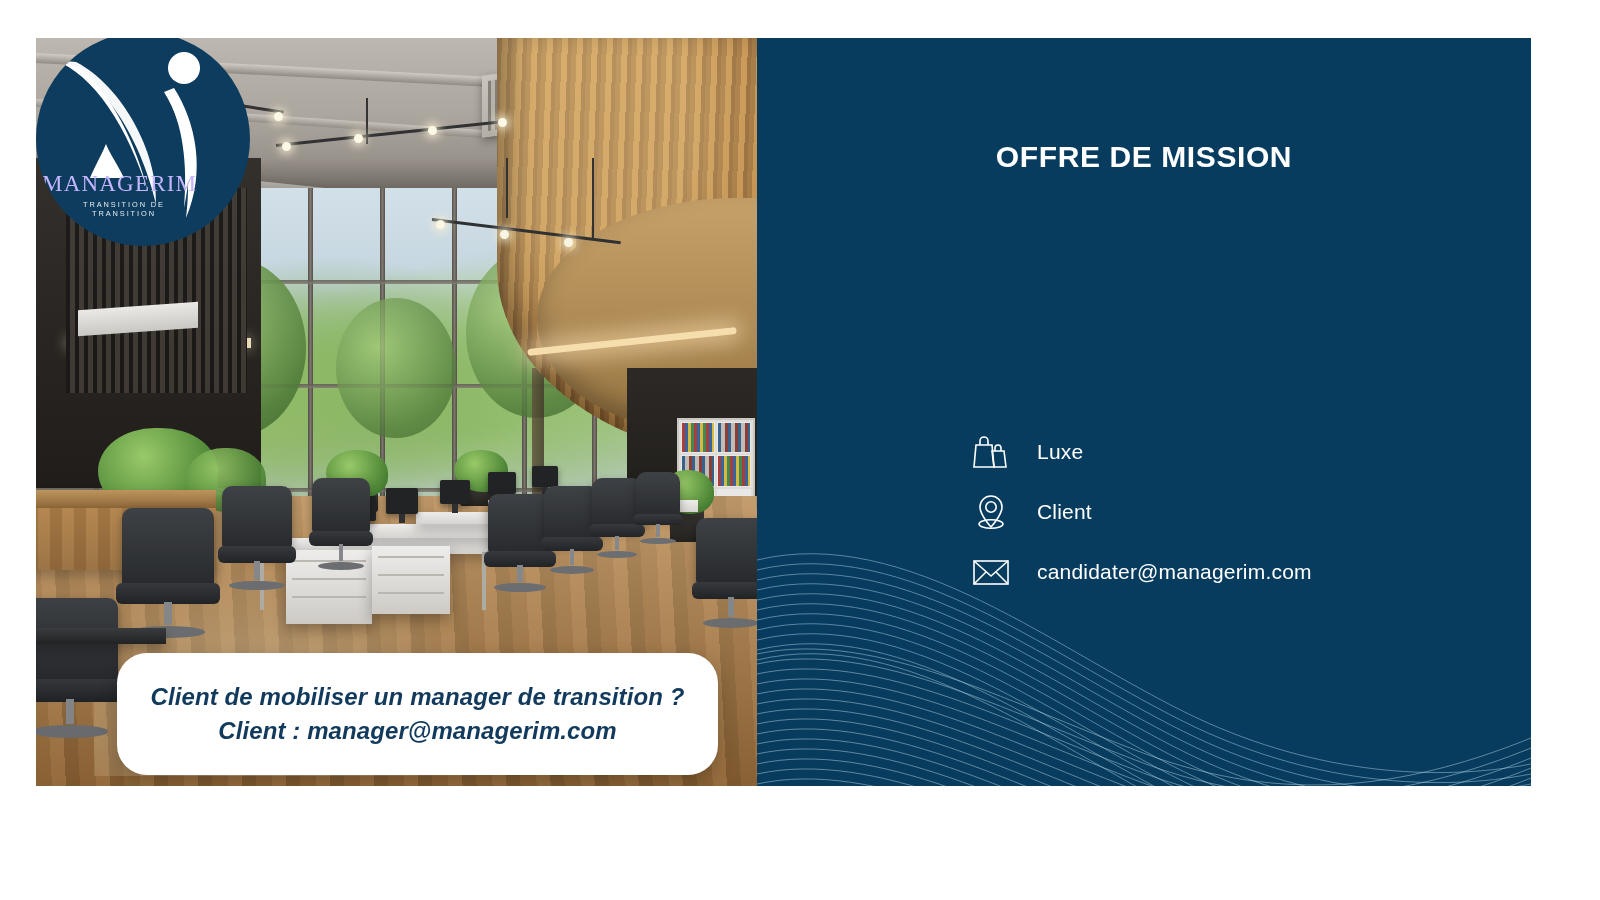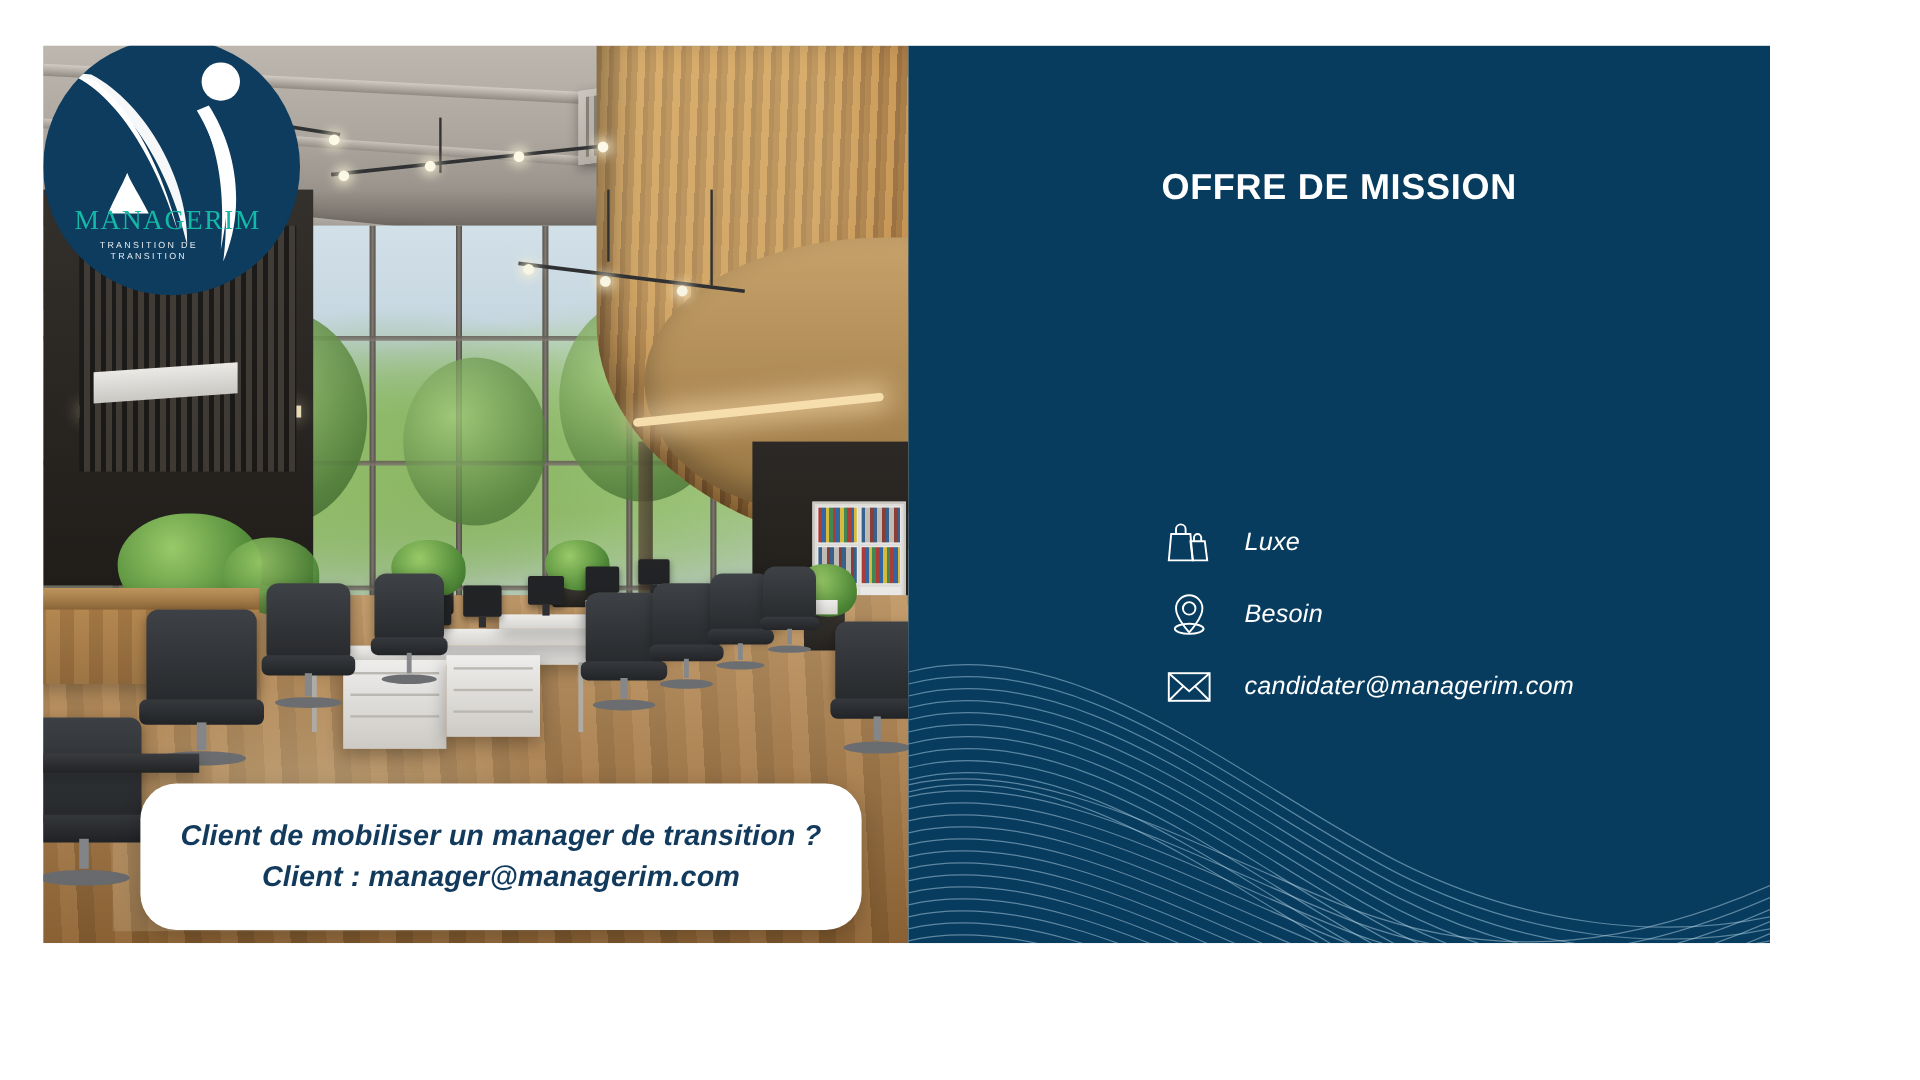--- a/index.html
+++ b/index.html
@@ -214,22 +214,22 @@
 
   
   .logo-badge{
     position:absolute;left:0;top:-6px;width:214px;height:214px;
     border-radius:50%;
     background:#0d3c5e;
     overflow:hidden;
   }
   .logo-inner{position:absolute;inset:0;}
   .logo-wordmark{
-    position:absolute;left:26px;top:140px;width:140px;text-align:center;
-    color:#14b8a6;font-family:"Liberation Serif", serif;
+    position:absolute;left:6px;top:140px;width:140px;text-align:center;
+    color:#c4b5fd;font-family:"Liberation Serif", serif;
     font-size:23px;letter-spacing:1.2px;line-height:1;
   }
   .logo-sub{
     position:absolute;left:18px;top:168px;width:140px;text-align:center;
     color:#e8edf1;font-family:"Liberation Sans", sans-serif;
     font-size:7.4px;letter-spacing:1.9px;
   }
 
   
   .callout{
@@ -239,21 +239,21 @@
     display:flex;flex-direction:column;align-items:center;justify-content:center;
     gap:2px;
   }
   .callout div{
     color:#123a5c;font-weight:bold;font-style:italic;
     font-size:24px;line-height:1.34;letter-spacing:.1px;white-space:nowrap;
   }
 
   
   .panel{
-    position:absolute;left:721px;top:0;width:718px;height:748px;
+    position:absolute;left:721px;top:0;width:774px;height:748px;
     background:#073c5f;overflow:hidden;
   }
   .waves{position:absolute;left:0;bottom:-6px;width:100%;height:260px;}
 
   .panel-content{position:absolute;left:0;top:0;width:100%;height:100%;}
 
   .kicker{
     position:absolute;left:0;top:102px;width:100%;text-align:center;
     color:#ffffff;font-size:30px;font-weight:bold;letter-spacing:.6px;
   }
@@ -261,21 +261,21 @@
     position:absolute;left:40px;top:175px;width:694px;text-align:center;
     color:#ffffff;font-size:42px;font-weight:bold;line-height:1.18;
     letter-spacing:.2px;
   }
   .details{
     position:absolute;left:212px;top:392px;width:560px;
     display:flex;flex-direction:column;gap:16px;
   }
   .detail-row{display:flex;align-items:center;gap:24px;}
   .detail-icon{width:44px;height:44px;flex:0 0 44px;display:flex;align-items:center;justify-content:center;}
-  .detail-text{color:#ffffff;font-size:21px;letter-spacing:.2px;font-style:italic;}
+  .detail-text{color:#ffffff;font-size:21px;letter-spacing:.2px;}
 </style>
 </head>
 <body>
 
 <div id="canvas">
 
   <div class="photo">
     <div class="photo-scene">
 
       <div class="ceiling"></div>
@@ -526,21 +526,21 @@
         </div>
 
         <div class="detail-row">
           <span class="detail-icon">
             <svg width="42" height="42" viewBox="0 0 42 42" fill="none" stroke="#ffffff" stroke-width="1.6">
               <path d="M21 5 a11 11 0 0 1 11 11 c0 8-11 20-11 20 S10 24 10 16 A11 11 0 0 1 21 5 Z"></path>
               <circle cx="21" cy="16" r="5.2"></circle>
               <ellipse cx="21" cy="33" rx="12" ry="4.2"></ellipse>
             </svg>
           </span>
-          <span class="detail-text">Besoin</span>
+          <span class="detail-text">Client</span>
         </div>
 
         <div class="detail-row">
           <span class="detail-icon">
             <svg width="42" height="42" viewBox="0 0 42 42" fill="none" stroke="#ffffff" stroke-width="1.6">
               <rect x="4" y="10" width="34" height="23"></rect>
               <path d="M4 10 L21 25 L38 10"></path>
               <path d="M4 33 L16 21"></path>
               <path d="M38 33 L26 21"></path>
             </svg>

